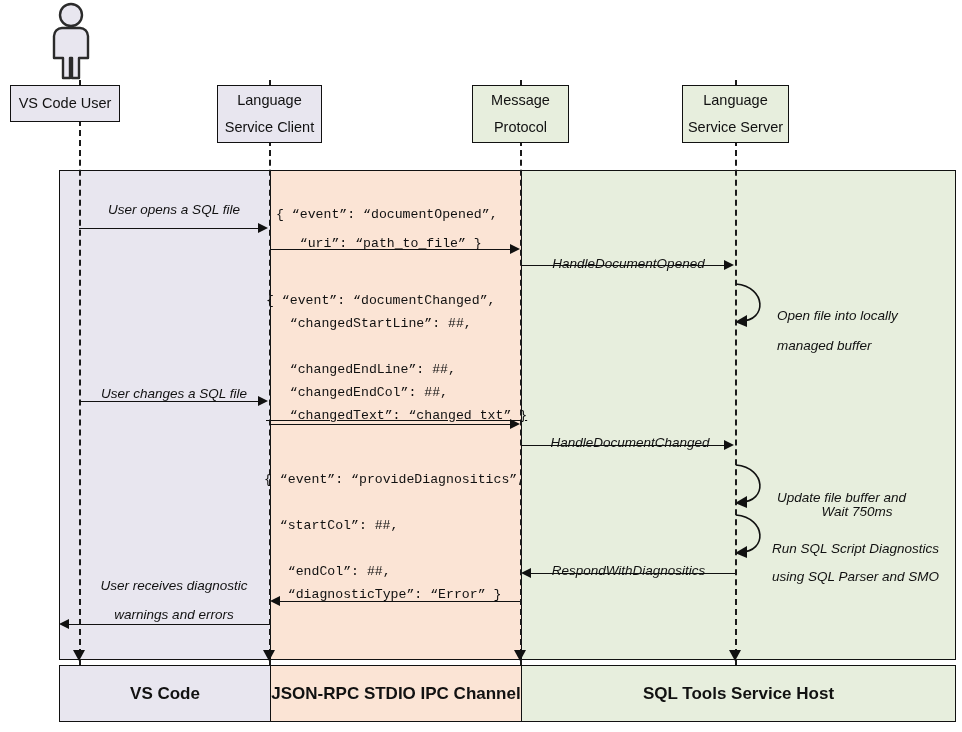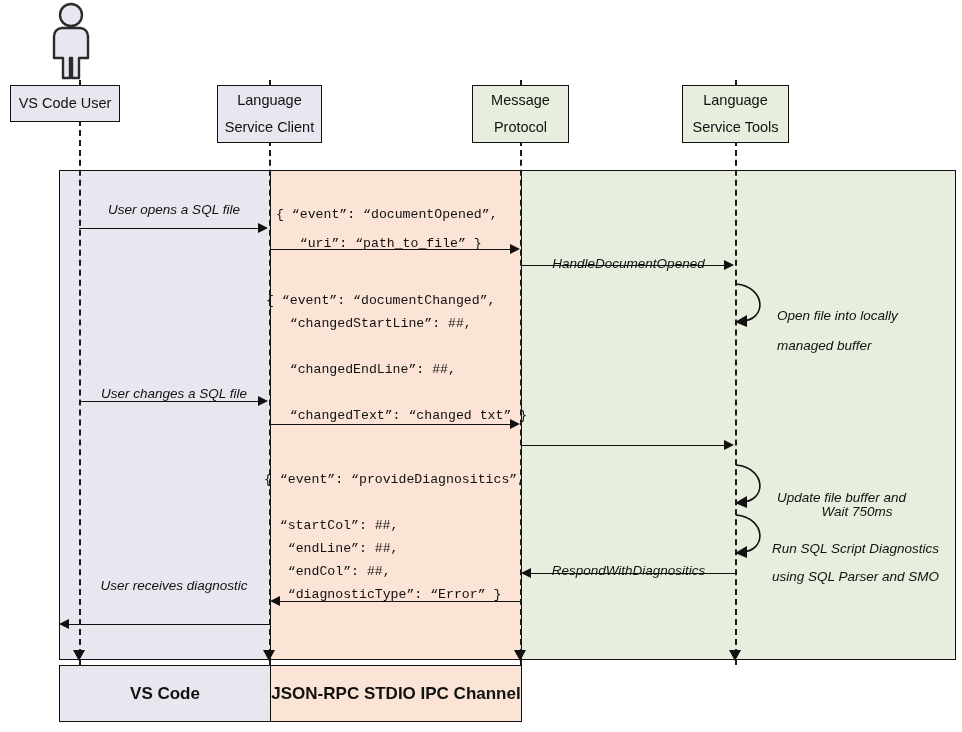--- a/index.html
+++ b/index.html
@@ -80,21 +80,21 @@
     <span>Service Client</span>
   </div>
 
   <div class="lbox green" style="left:472px;top:85px;width:97px;height:58px;">
     <span>Message</span>
     <span>Protocol</span>
   </div>
 
   <div class="lbox green" style="left:682px;top:85px;width:107px;height:58px;">
     <span>Language</span>
-    <span>Service Tools</span>
+    <span>Service Server</span>
   </div>
 
   <div class="lbl" style="left:79px;top:196px;width:190px;">User opens a SQL file</div>
   <div class="arrow" style="left:79px;top:228px;width:180px;"></div>
   <div class="head r" style="left:258px;top:223px;"></div>
 
   <div class="json" style="left:276px;top:200px;">{ “event”: “documentOpened”,</div>
   <div class="json" style="left:276px;top:229px;">   “uri”: “path_to_file” }</div>
 
   <div class="arrow" style="left:270px;top:249px;width:240px;"></div>
@@ -109,29 +109,31 @@
       <path d="M1 3 C32 6, 32 40, 6 40" fill="none" stroke="#111" stroke-width="1.6"></path>
       <polygon points="12,34 0,41 12,46" fill="#111"></polygon>
     </svg>
   </div>
   <div class="lbl left" style="left:777px;top:288px;">Open file into locally</div>
   <div class="lbl left" style="left:777px;top:318px;">managed buffer</div>
 
   <div class="json" style="left:266px;top:286px;">{ “event”: “documentChanged”,</div>
   <div class="json" style="left:266px;top:309px;">   “changedStartLine”: ##,</div>
   <div class="json" style="left:266px;top:355px;">   “changedEndLine”: ##,</div>
-  <div class="json" style="left:266px;top:401px;">   “changedText”: “changed txt” }</div>
+  <div class="json" style="left:266px;top:378px;">   “changedEndCol”: ##,</div>
+  <div class="json" style="left:266px;top:401px;text-decoration:underline;">   “changedText”: “changed txt” }</div>
 
   <div class="lbl" style="left:79px;top:380px;width:190px;">User changes a SQL file</div>
   <div class="arrow" style="left:79px;top:401px;width:180px;"></div>
   <div class="head r" style="left:258px;top:396px;"></div>
 
   <div class="arrow" style="left:270px;top:424px;width:240px;"></div>
   <div class="head r" style="left:510px;top:419px;"></div>
 
+  <div class="lbl" style="left:521px;top:429px;width:218px;">HandleDocumentChanged</div>
   <div class="arrow" style="left:521px;top:445px;width:204px;"></div>
   <div class="head r" style="left:724px;top:440px;"></div>
 
   <div style="position:absolute;left:735px;top:462px;">
     <svg width="40" height="46" viewBox="0 0 40 46">
       <path d="M1 3 C32 6, 32 40, 6 40" fill="none" stroke="#111" stroke-width="1.6"></path>
       <polygon points="12,34 0,41 12,46" fill="#111"></polygon>
     </svg>
   </div>
   <div class="lbl left" style="left:777px;top:470px;">Update file buffer and</div>
@@ -141,40 +143,43 @@
     <svg width="40" height="46" viewBox="0 0 40 46">
       <path d="M1 3 C32 6, 32 40, 6 40" fill="none" stroke="#111" stroke-width="1.6"></path>
       <polygon points="12,34 0,41 12,46" fill="#111"></polygon>
     </svg>
   </div>
   <div class="lbl left" style="left:772px;top:521px;">Run SQL Script Diagnostics</div>
   <div class="lbl left" style="left:772px;top:549px;">using SQL Parser and SMO</div>
 
   <div class="json" style="left:264px;top:465px;">{ “event”: “provideDiagnositics”,</div>
   <div class="json" style="left:256px;top:511px;text-align:center;">   “startCol”: ##,</div>
-  <div class="json" style="left:264px;top:534px;">   “endLine”: ##,</div>
   <div class="json" style="left:264px;top:557px;">   “endCol”: ##,</div>
   <div class="json" style="left:264px;top:580px;">   “diagnosticType”: “Error” }</div>
 
   <div class="lbl" style="left:521px;top:557px;width:215px;">RespondWithDiagnositics</div>
   <div class="arrow" style="left:531px;top:573px;width:204px;"></div>
   <div class="head l" style="left:521px;top:568px;"></div>
 
   <div class="arrow" style="left:280px;top:601px;width:240px;"></div>
   <div class="head l" style="left:270px;top:596px;"></div>
 
   <div class="lbl" style="left:79px;top:572px;width:190px;">User receives diagnostic</div>
+  <div class="lbl" style="left:79px;top:601px;width:190px;">warnings and errors</div>
   <div class="arrow" style="left:69px;top:624px;width:200px;"></div>
   <div class="head l" style="left:59px;top:619px;"></div>
 
   <div class="head d" style="left:73px;top:650px;"></div>
   <div class="head d" style="left:263px;top:650px;"></div>
   <div class="head d" style="left:514px;top:650px;"></div>
   <div class="head d" style="left:729px;top:650px;"></div>
 
   <div class="foot purple" style="left:59px;top:665px;width:212px;height:57px;">
     <span>VS Code</span>
   </div>
   <div class="foot peach" style="left:270px;top:665px;width:252px;height:57px;">
     <span>JSON-RPC STDIO IPC Channel</span>
   </div>
+  <div class="foot green" style="left:521px;top:665px;width:435px;height:57px;">
+    <span>SQL Tools Service Host</span>
+  </div>
 
 </div>
 
 </body></html>

